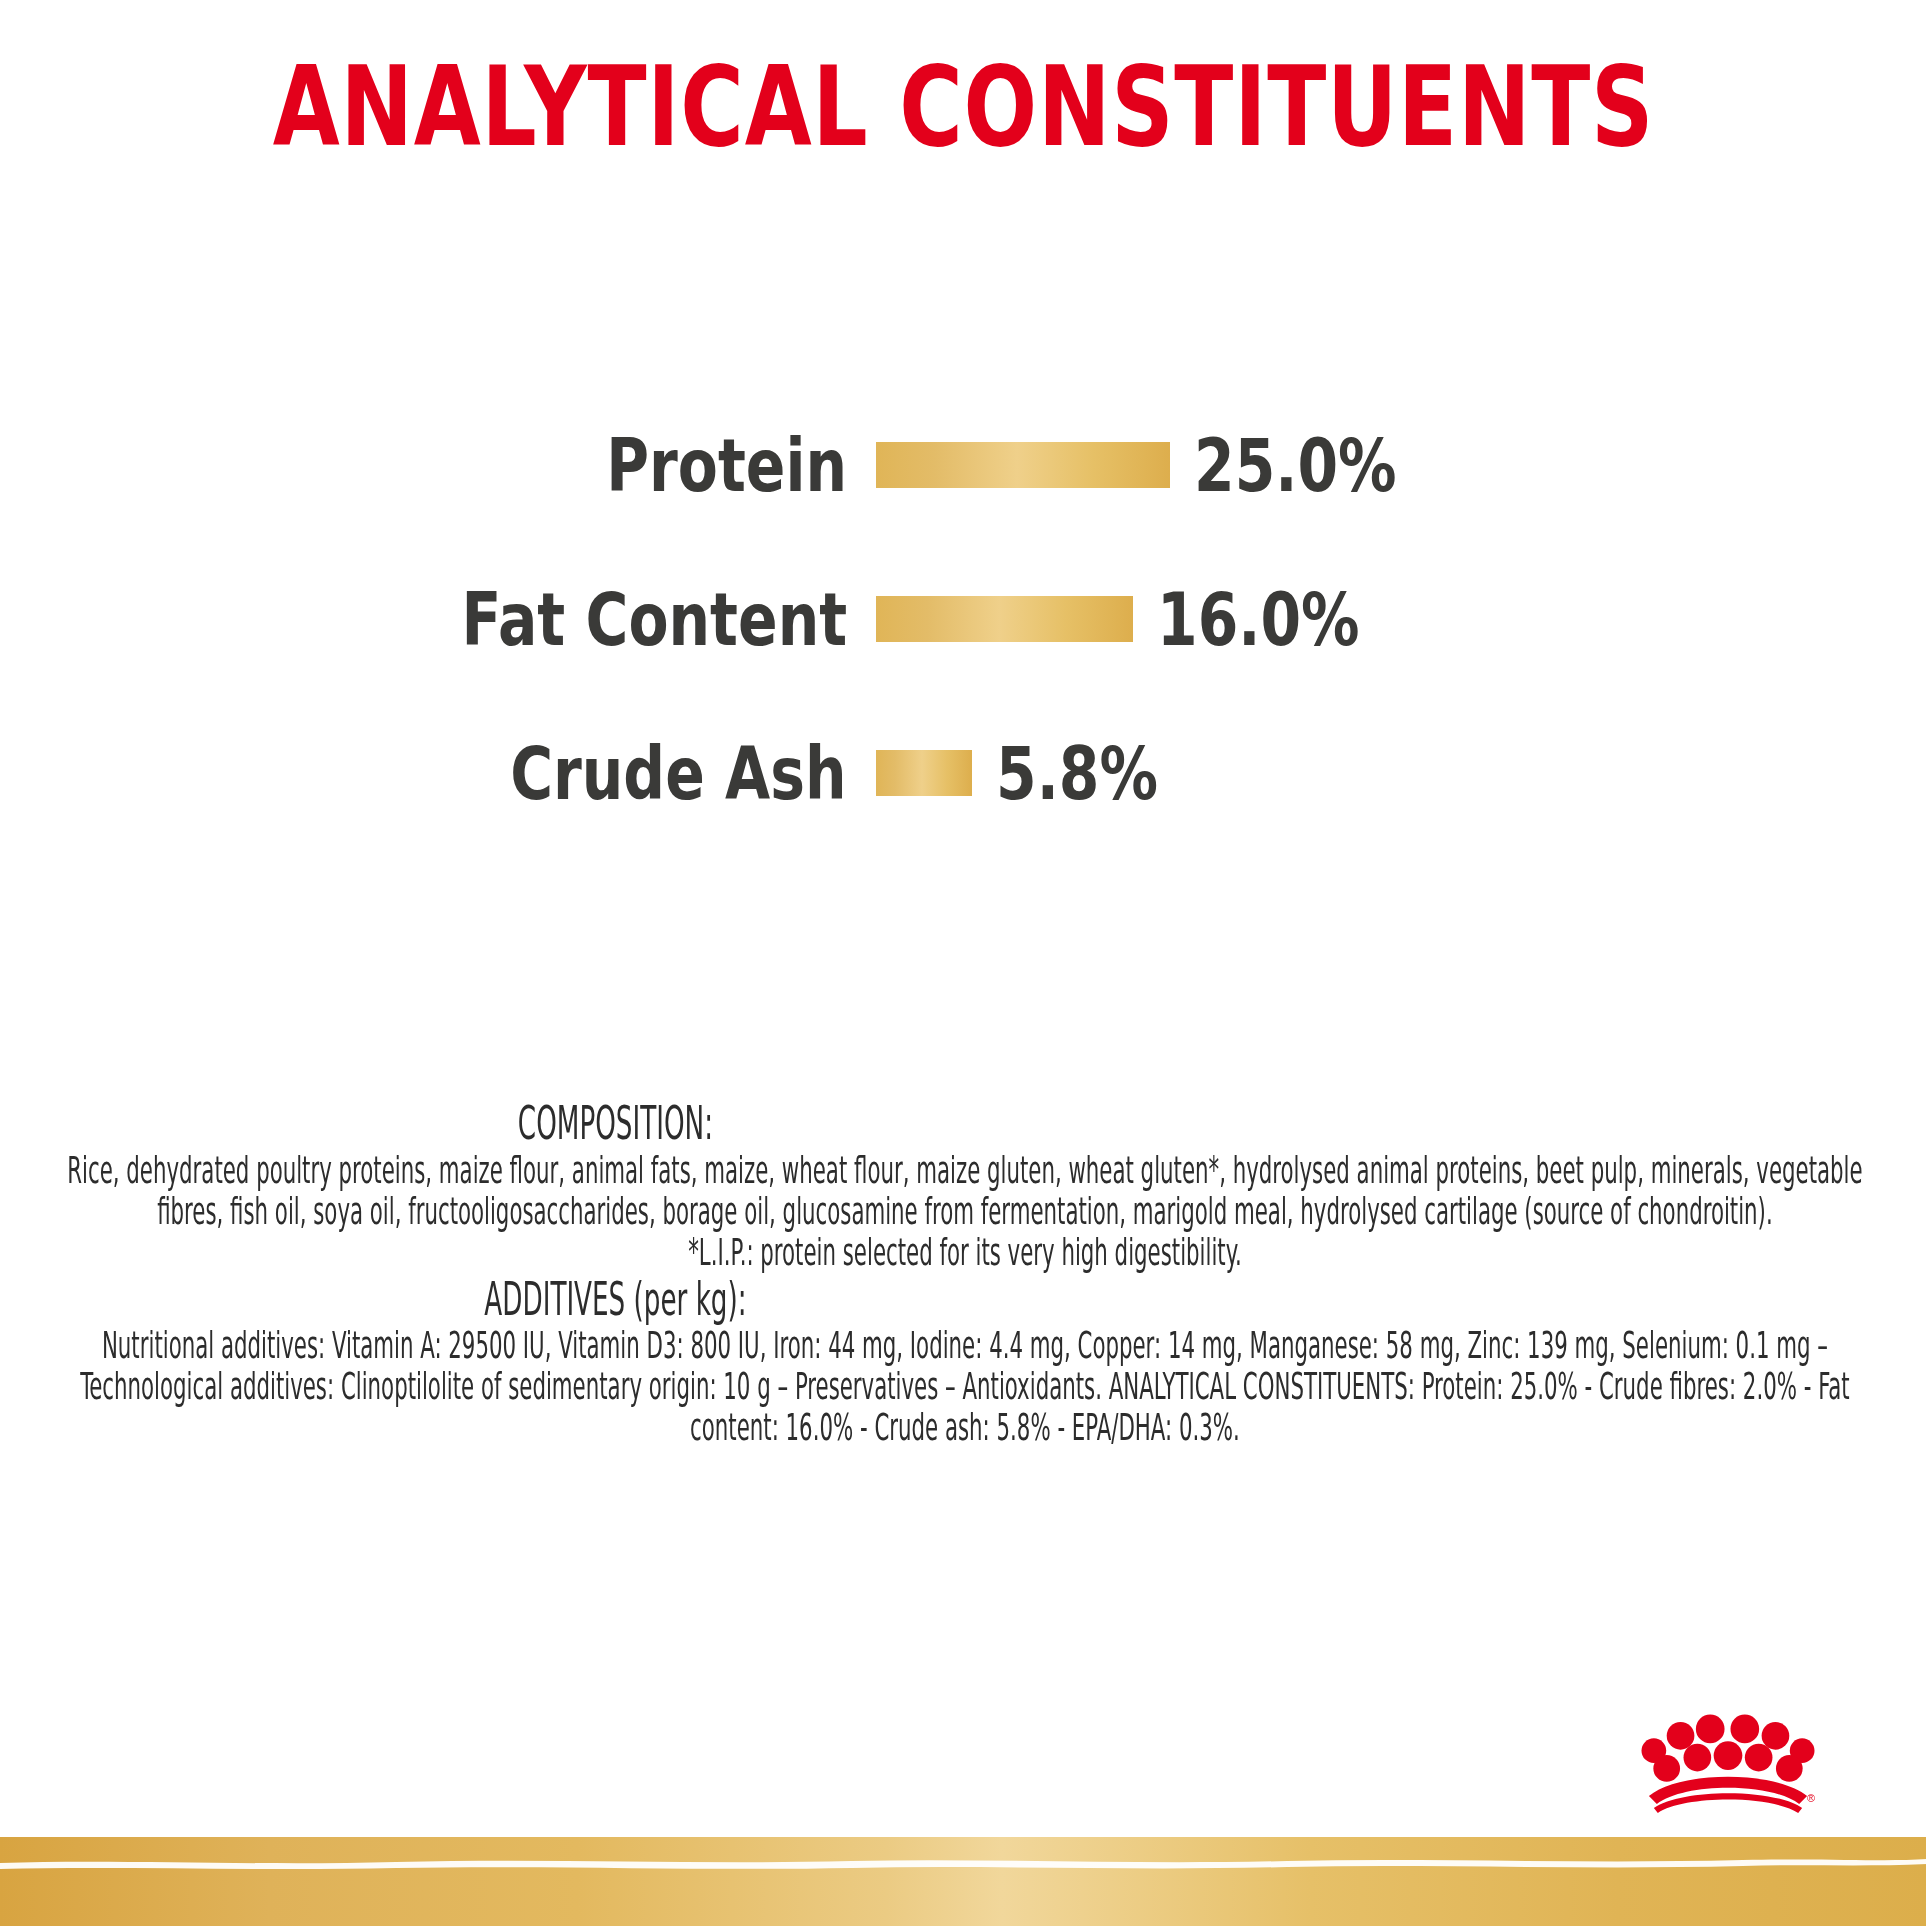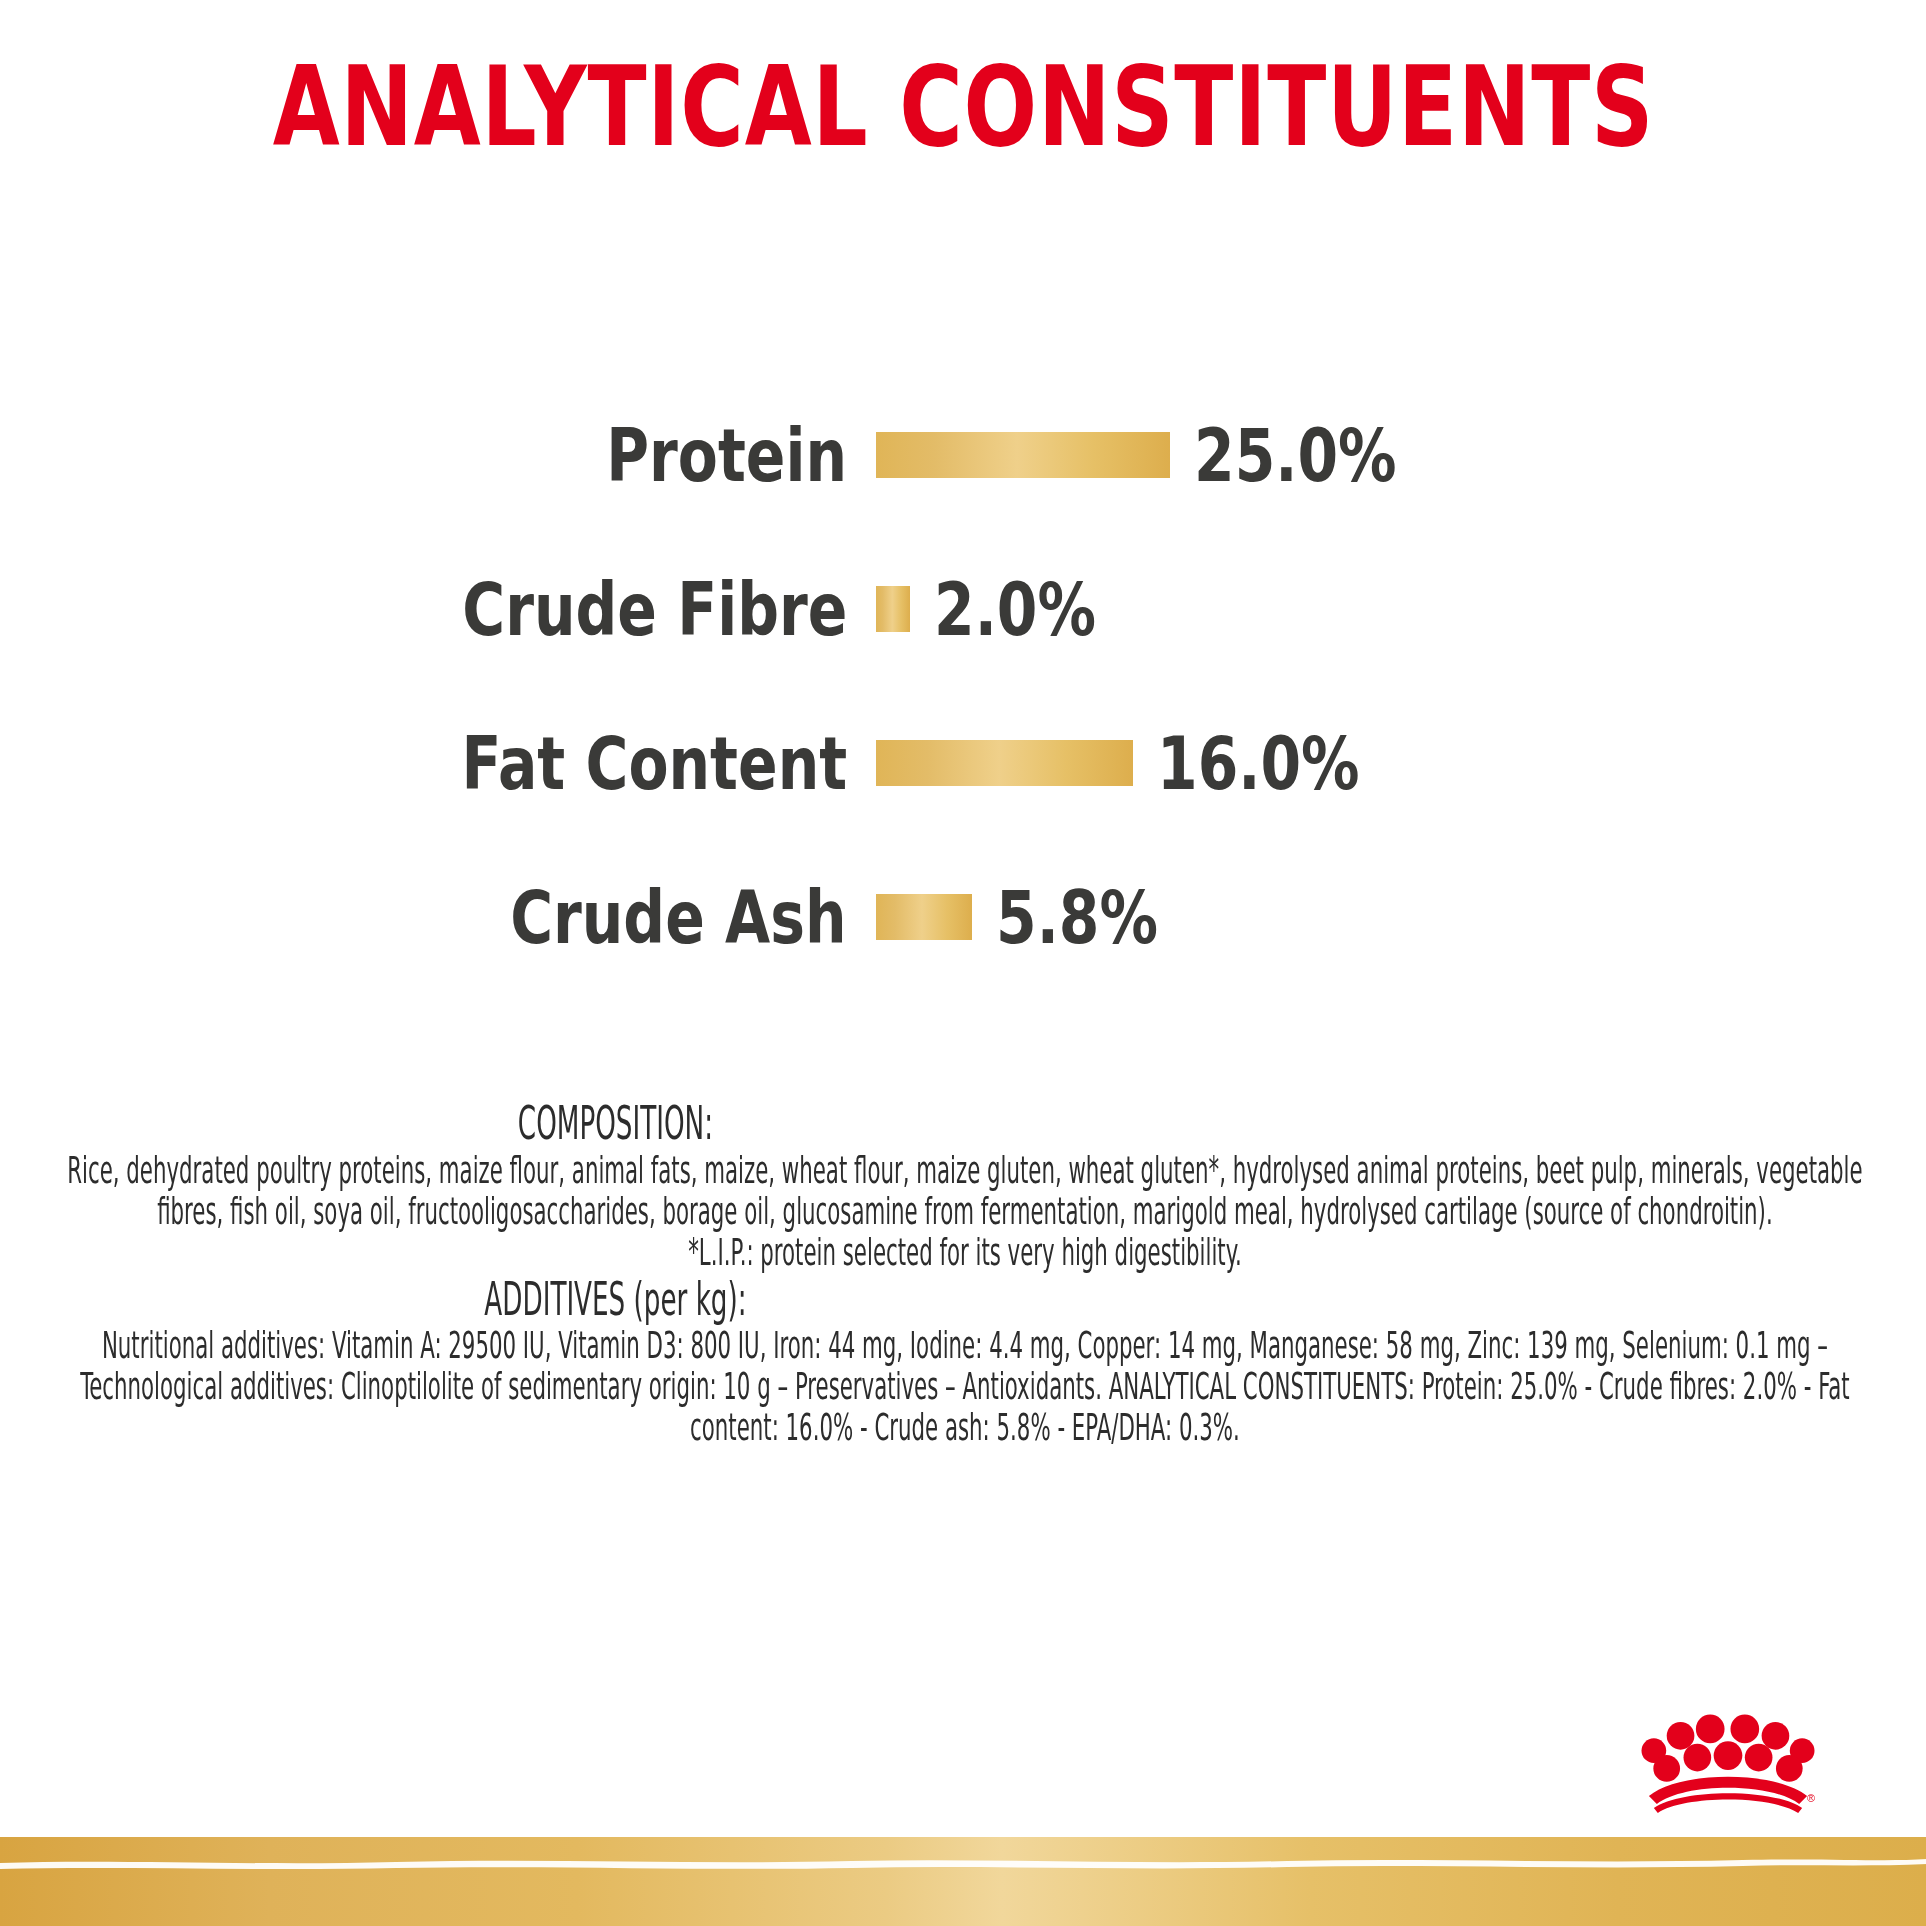--- a/index.html
+++ b/index.html
@@ -29,21 +29,21 @@
     line-height: 1.0;
     letter-spacing: 1px;
     transform: scaleX(0.78);
     transform-origin: 50% 0;
     white-space: nowrap;
   }
 
   
   .bars {
     position: absolute;
-    top: 378px;
+    top: 388px;
     left: 0;
     width: 100%;
   }
   .bar-row {
     position: relative;
     height: 154px;
   }
   .bar-label {
     position: absolute;
     right: 1080px;           
@@ -160,27 +160,20 @@
 <div class="bars">
 
   <div class="bar-row">
     <div class="bar-label">Protein</div>
     <div class="bar-track" style="width: 294px;">
       <div class="bar-fill" style="width: 294px;"></div>
     </div>
     <div class="bar-value" style="left: 1194px;">25.0%</div>
   </div>
 
-  <div class="bar-row">
-    <div class="bar-label">Crude Fibre</div>
-    <div class="bar-track" style="width: 34px;">
-      <div class="bar-fill" style="width: 34px;"></div>
-    </div>
-    <div class="bar-value" style="left: 934px;">2.0%</div>
-  </div>
 
   <div class="bar-row">
     <div class="bar-label">Fat Content</div>
     <div class="bar-track" style="width: 257px;">
       <div class="bar-fill" style="width: 257px;"></div>
     </div>
     <div class="bar-value" style="left: 1157px;">16.0%</div>
   </div>
 
   <div class="bar-row">

